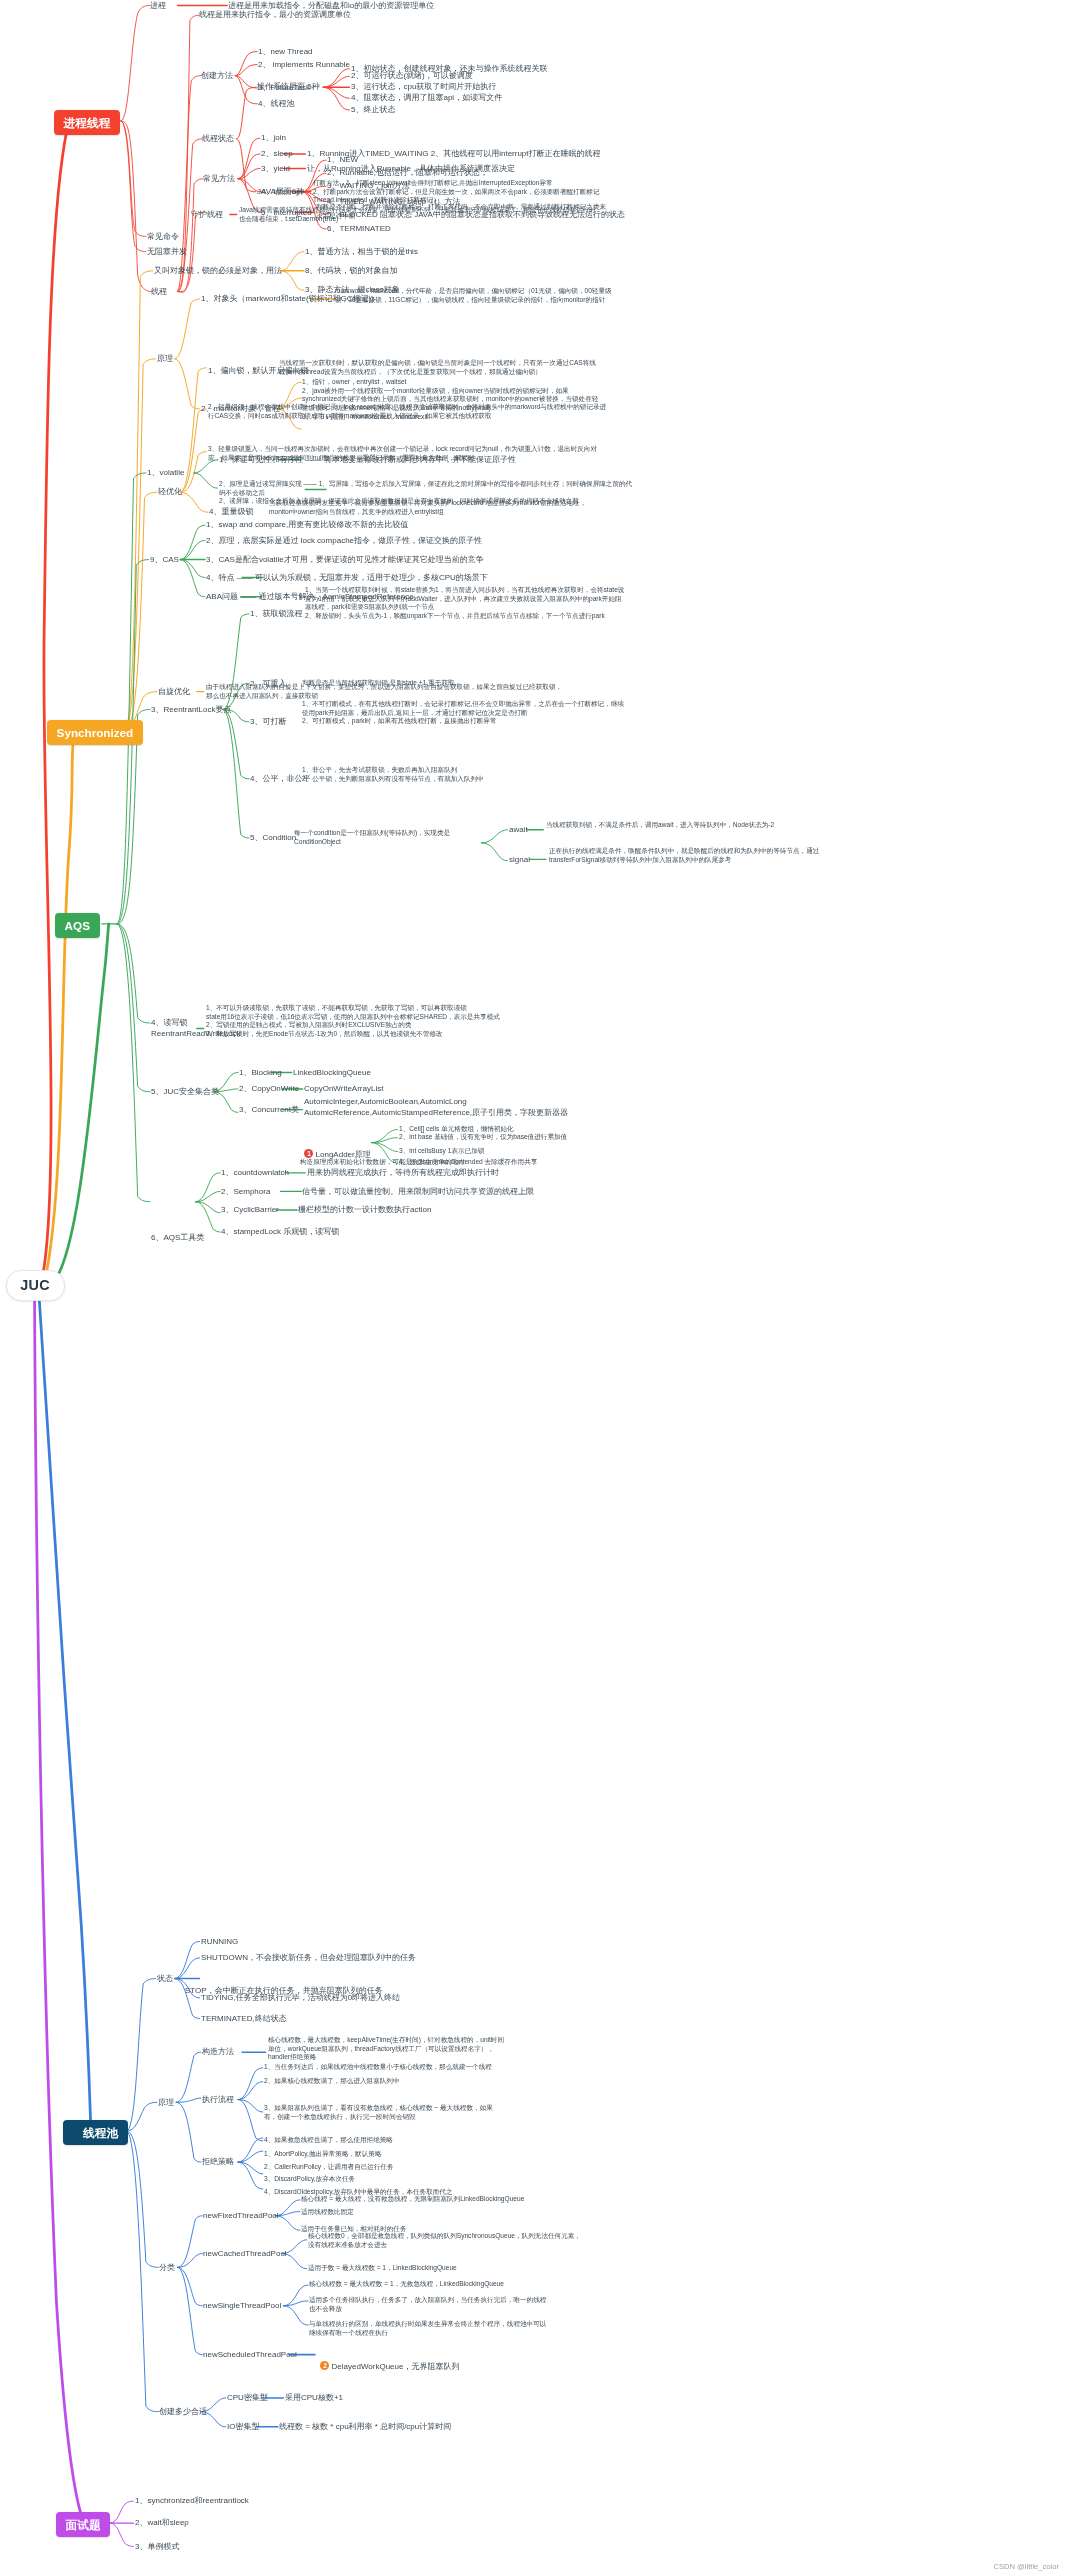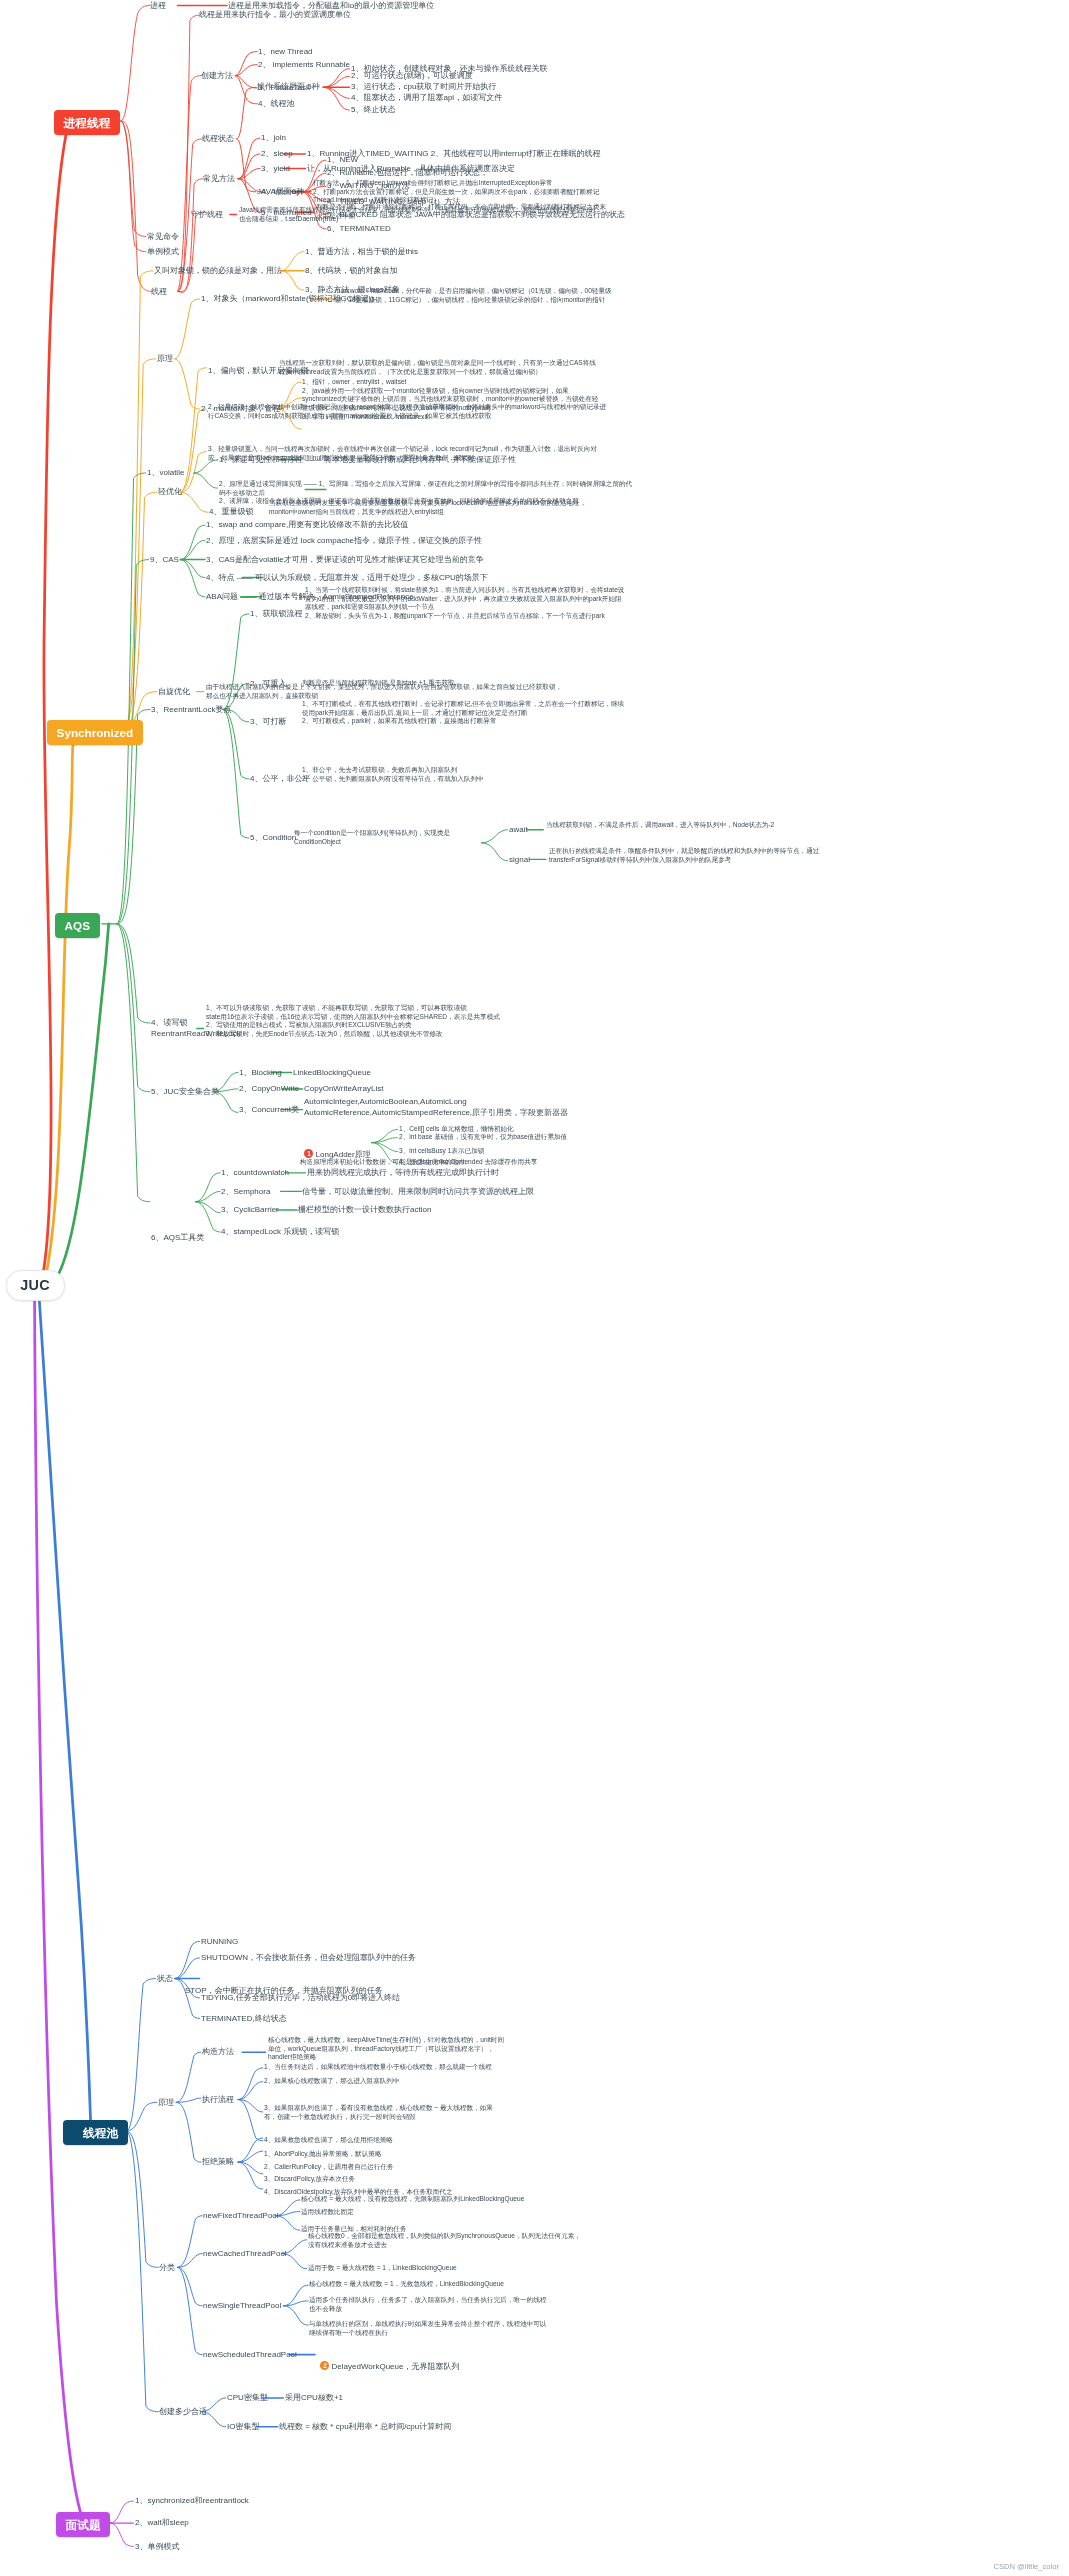--- a/index.html
+++ b/index.html
@@ -300,21 +300,21 @@
 <div class="node t" style="left:261px; top:187px;">4、interrupt</div>
 <div class="node t xs" style="left:313px; top:179px; width:302px;">打断方法，1、打断sleep,join,wait会得到打断标记,并抛出InterruptedException异常
 2、打断park方法会设置打断标记，但是只能生效一次，如果两次不会park，必须要断者醒打断标记Thread.interrupted（判断并清除打断标记）</div>
 <div class="node t" style="left:261px; top:208px;">5、interrupted</div>
 <div class="node t xs" style="left:316px; top:203px; width:296px;">判断是否打断，打断并清除打断标记，打断正常代码，不会立即中断，需要通过判断打断标记之类来决定是否中断</div>
 
 <div class="node t" style="left:191px; top:210px;">守护线程</div>
 <div class="node t xs" style="left:239px; top:206px; width:357px;">Java线程需要等待所有线程都运行结束才会结束，守护线程则不同，只要其他非守护线程结束了，那些守护线程仍在运行时也会随着结束，t.setDaemon(true)</div>
 
 <div class="node t" style="left:147px; top:232px;">常见命令</div>
-<div class="node t" style="left:147px; top:247px;">单例模式</div>
+<div class="node t" style="left:147px; top:247px;">无阻塞并发</div>
 
 <div class="node l1 orange" style="left:47px; top:720px;">Synchronized</div>
 
 <div class="node t" style="left:154px; top:266px;">又叫对象锁，锁的必须是对象，用法</div>
 <div class="node t" style="left:305px; top:247px;">1、普通方法，相当于锁的是this</div>
 <div class="node t" style="left:305px; top:266px;">8、代码块，锁的对象自加</div>
 <div class="node t" style="left:305px; top:285px;">3、静态方法，锁class对象</div>
 
 <div class="node t" style="left:157px; top:354px;">原理</div>
 <div class="node t" style="left:201px; top:294px;">1、对象头（markword和state(锁标记和GC标记))</div>

